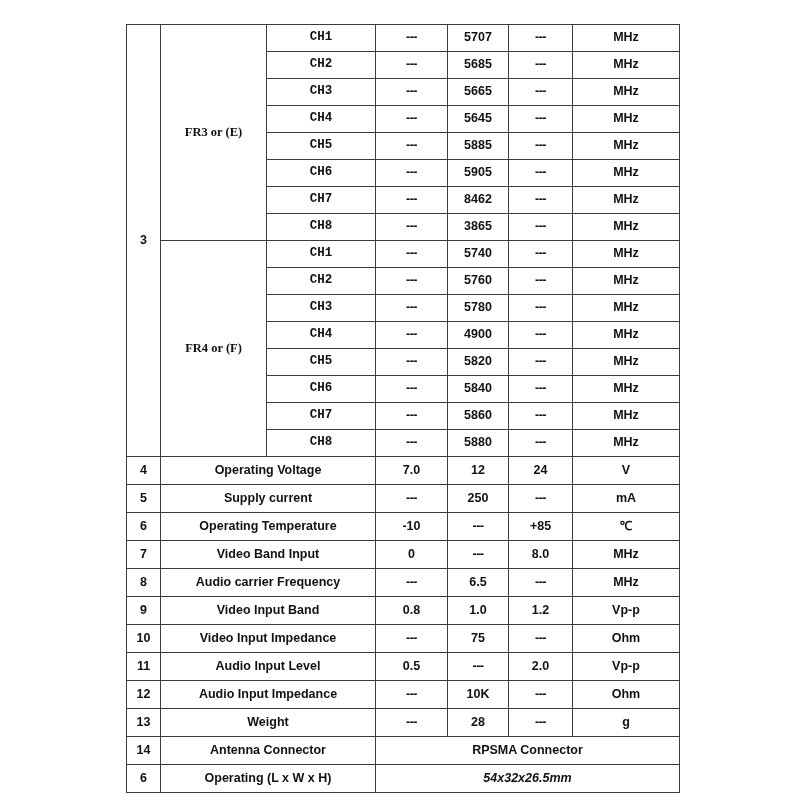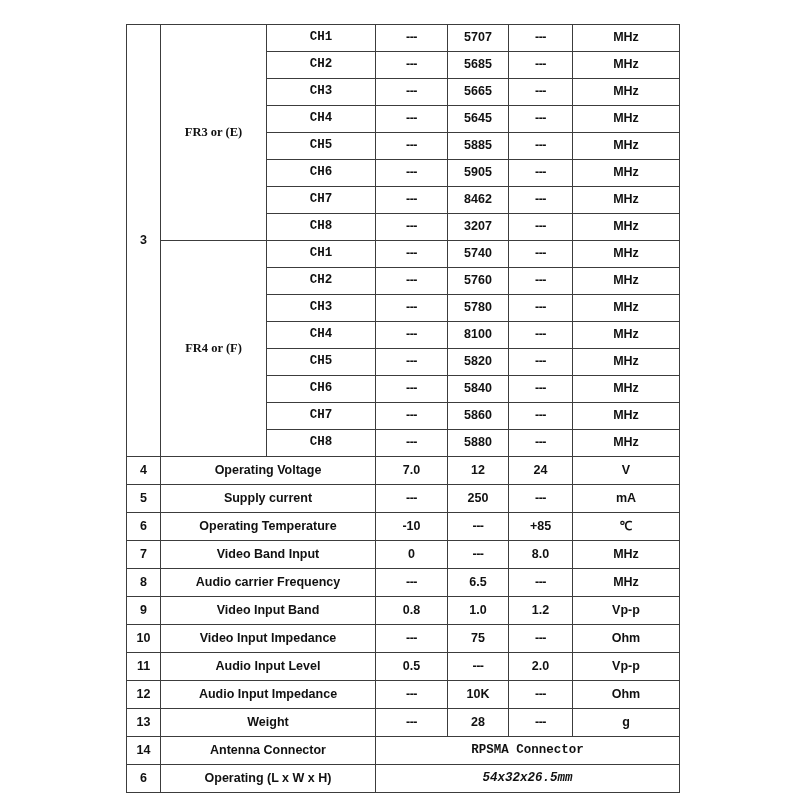--- a/index.html
+++ b/index.html
@@ -76,21 +76,20 @@
   .cell-ch {
     text-align: center;
     padding-left: 0;
     font-family: Liberation Mono, monospace;
   }
   .cell-unit {
     font-weight: bold;
   }
   .cell-span {
     text-align: center;
-    font-family: Liberation Mono, monospace;
   }
   .cell-dim {
     font-weight: normal;
     font-style: italic;
     font-size: 13px;
   }
   .dash {
     letter-spacing: -0.5px;
   }
 </style>
@@ -158,21 +157,21 @@
       <tr class="r-channel">
         <td class="cell-ch">CH7</td>
         <td class="dash">---</td>
         <td>8462</td>
         <td class="dash">---</td>
         <td class="cell-unit">MHz</td>
       </tr>
       <tr class="r-channel">
         <td class="cell-ch">CH8</td>
         <td class="dash">---</td>
-        <td>3207</td>
+        <td>3865</td>
         <td class="dash">---</td>
         <td class="cell-unit">MHz</td>
       </tr>
 
       <tr class="r-channel">
         <td class="cell-group" rowspan="8">FR4 or (F)</td>
         <td class="cell-ch">CH1</td>
         <td class="dash">---</td>
         <td>5740</td>
         <td class="dash">---</td>
@@ -188,21 +187,21 @@
       <tr class="r-channel">
         <td class="cell-ch">CH3</td>
         <td class="dash">---</td>
         <td>5780</td>
         <td class="dash">---</td>
         <td class="cell-unit">MHz</td>
       </tr>
       <tr class="r-channel">
         <td class="cell-ch">CH4</td>
         <td class="dash">---</td>
-        <td>8100</td>
+        <td>4900</td>
         <td class="dash">---</td>
         <td class="cell-unit">MHz</td>
       </tr>
       <tr class="r-channel">
         <td class="cell-ch">CH5</td>
         <td class="dash">---</td>
         <td>5820</td>
         <td class="dash">---</td>
         <td class="cell-unit">MHz</td>
       </tr>

